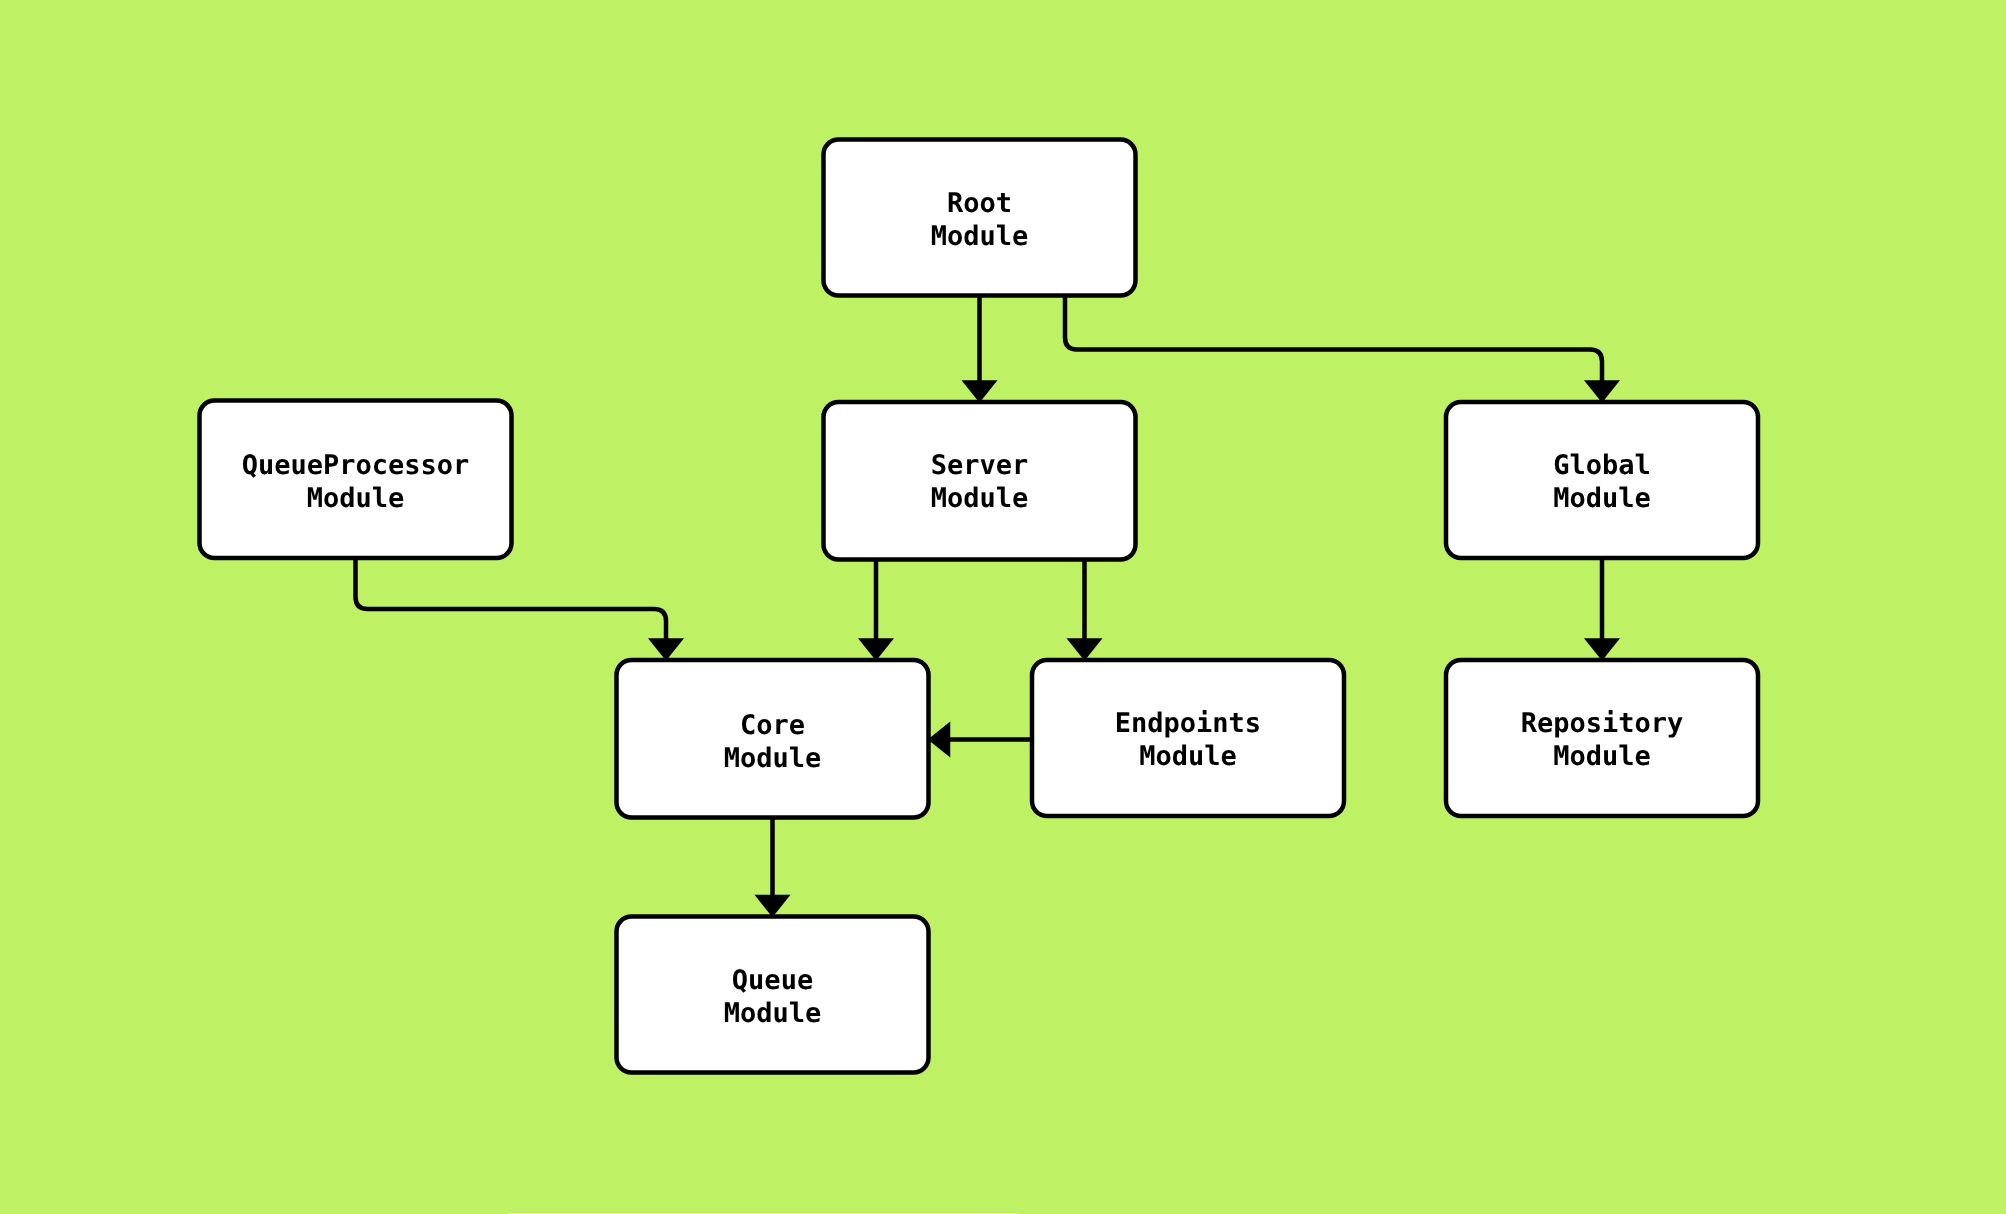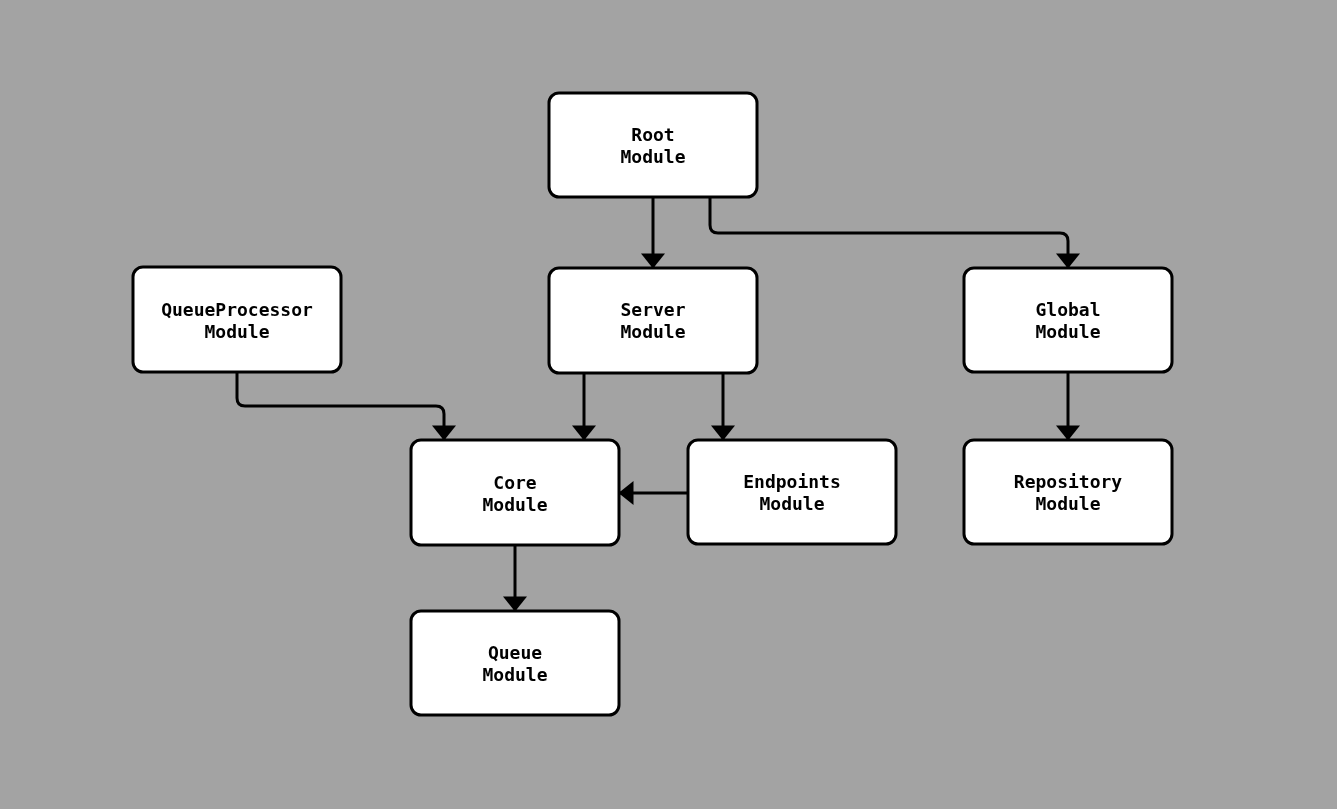--- a/index.html
+++ b/index.html
@@ -4,21 +4,21 @@
 <style>
   html, body {
     margin: 0;
     padding: 0;
     background: #ffffff;
   }
   .canvas {
     position: relative;
     width: 1337px;
     height: 809px;
-    background: #a3a3a3;
+    background: #bef264;
     overflow: hidden;
   }
   svg {
     display: block;
   }
   .edge {
     fill: none;
     stroke: #000000;
     stroke-width: 3;
   }

